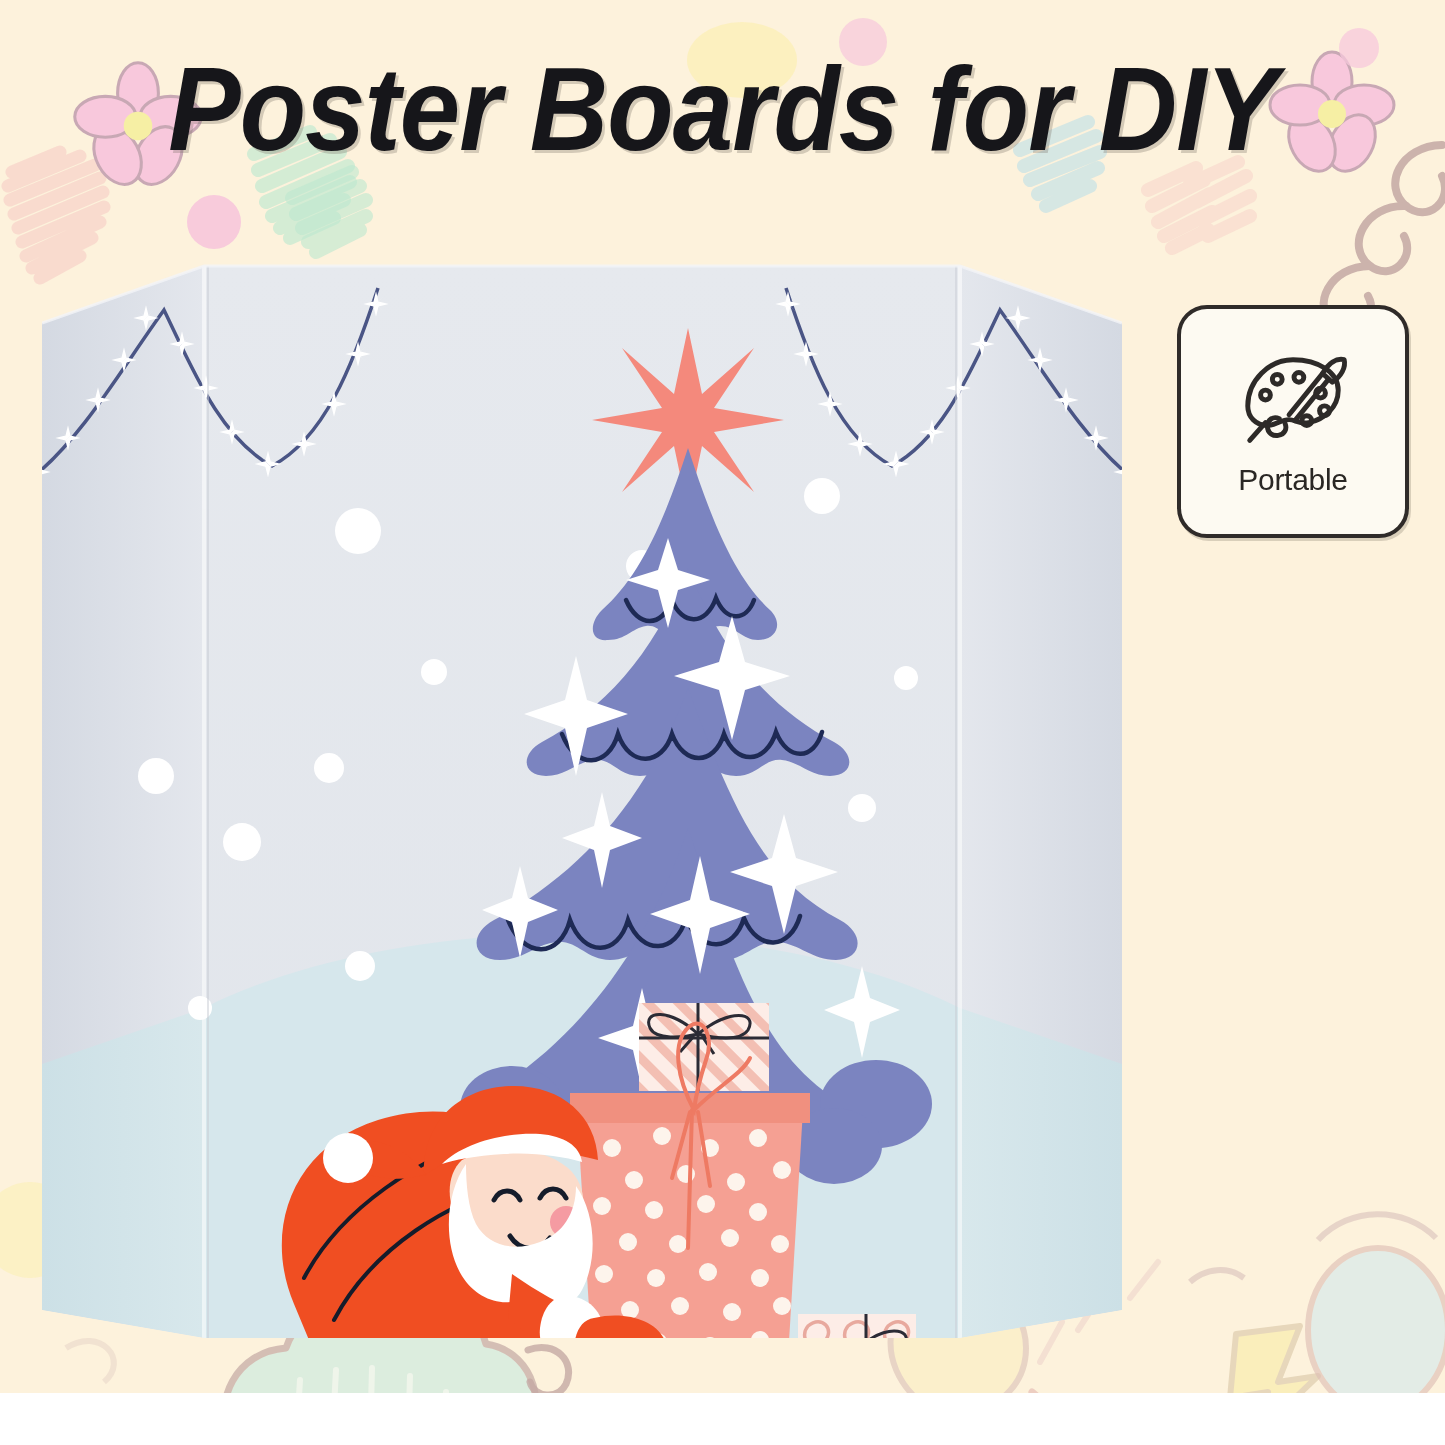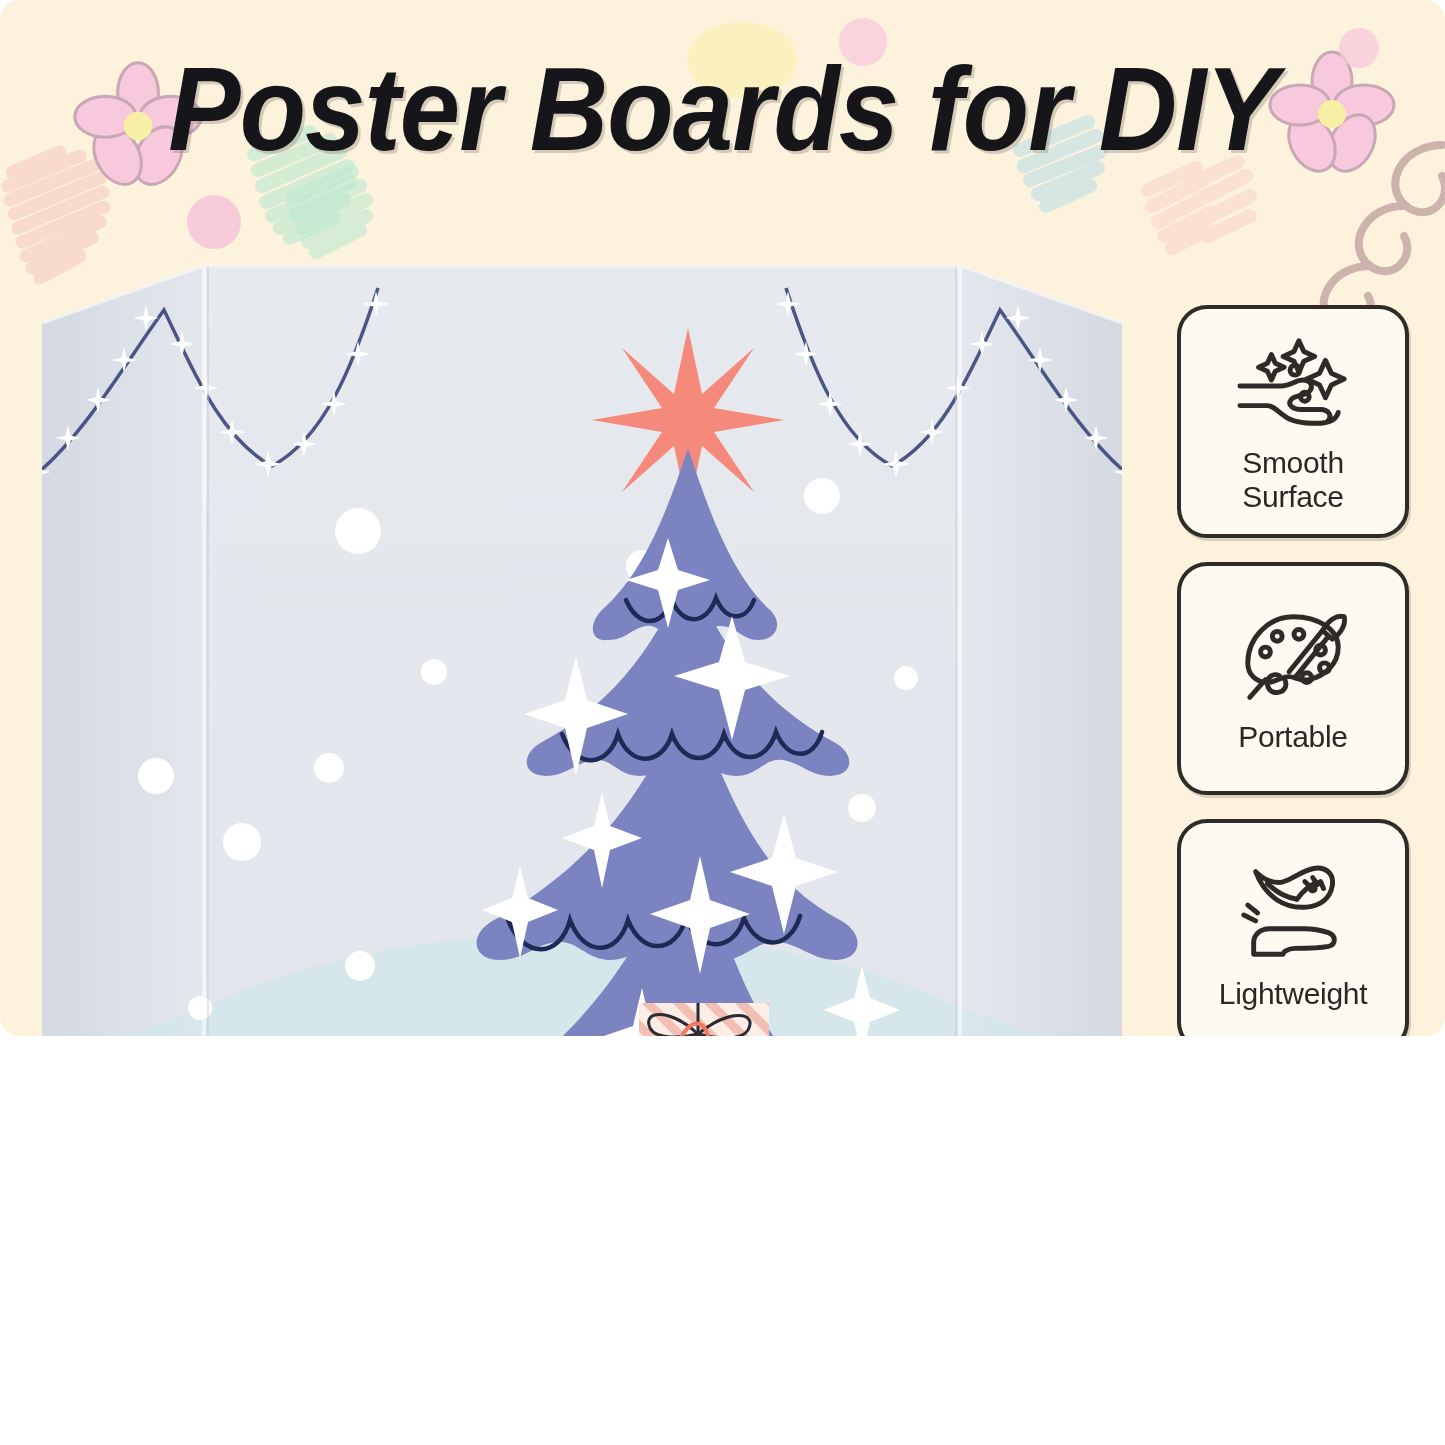--- a/index.html
+++ b/index.html
@@ -3,24 +3,23 @@
 <meta charset="utf-8">
 <style>
   * { box-sizing: border-box; margin: 0; padding: 0; }
   html, body {
     width: 1445px; height: 1445px;
     overflow: hidden;
     font-family: "Liberation Sans", sans-serif;
   }
   #stage {
     position: relative;
-    width: 1445px; height: 1036px;
+    width: 1445px; height: 1393px;
     background: #FDF2DC;
     overflow: hidden;
-    border-radius: 19px;
   }
 
   
   .doodle-layer {
     position: absolute; inset: 0;
     pointer-events: none;
   }
   .doodle-layer svg { position: absolute; inset: 0; }
 
   
@@ -655,36 +654,20 @@
           <line x1="914" y1="18" x2="914" y2="1090" stroke="#C8CCD4" stroke-width="2" opacity="0.5"></line>
         </g>
       </g>
 
       <path d="M0 75 L162 18 L918 18 L1080 75" fill="none" stroke="#F2F4F7" stroke-width="3" opacity="0.8"></path>
     </svg>
   </div>
 
   <div id="badges">
 
-    <div class="badge">
-      <div class="badge-icon">
-        <svg viewBox="0 0 120 104" fill="none" stroke="#2D2A28" stroke-width="5" stroke-linecap="round" stroke-linejoin="round">
-          <path d="M66 10 l5 11 11 5 -11 5 -5 11 -5 -11 -11 -5 11 -5 Z"></path>
-          <path d="M38 24 l4 9 9 4 -9 4 -4 9 -4 -9 -9 -4 9 -4 Z"></path>
-          <path d="M93 30 l6 13 13 6 -13 6 -6 13 -6 -13 -13 -6 13 -6 Z"></path>
-          <circle cx="62" cy="40" r="5"></circle>
-          <circle cx="72" cy="67" r="4.5"></circle>
-          <path d="M6 56 h42 c10 0 14 -6 22 -6 c9 0 11 8 6 12 c-6 5 -14 3 -18 8
-                   c-4 5 2 10 10 10 h20 c8 0 12 6 8 11"></path>
-          <path d="M6 76 h28 c7 0 11 7 18 11 c8 6 20 7 32 7 c12 0 20 -4 22 -11"></path>
-        </svg>
-      </div>
-      <div class="badge-label">Smooth
-Surface</div>
-    </div>
 
     <div class="badge">
       <div class="badge-icon">
         <svg viewBox="0 0 120 104" fill="none" stroke="#2D2A28" stroke-width="5" stroke-linecap="round" stroke-linejoin="round">
           <path d="M60 12 c26 0 46 13 46 31 c0 17 -14 30 -30 33 c-9 2 -14 -3 -20 -3
                    c-8 0 -14 6 -22 6 c-12 0 -20 -9 -20 -20 c0 -26 22 -47 46 -47 Z"></path>
           <circle cx="44" cy="32" r="5"></circle>
           <circle cx="66" cy="30" r="5"></circle>
           <circle cx="32" cy="48" r="5"></circle>
           <circle cx="88" cy="46" r="5"></circle>
@@ -693,32 +676,16 @@
           <path d="M16 94 l16 -18"></path>
           <path d="M46 72 c-6 -3 -12 1 -12 8 c0 6 5 10 11 9 c7 -1 9 -7 7 -12"></path>
           <path d="M56 68 l34 -42"></path>
           <path d="M62 74 l34 -42"></path>
           <path d="M90 26 c6 -10 14 -16 22 -14 c2 8 -3 17 -12 23 Z"></path>
         </svg>
       </div>
       <div class="badge-label">Portable</div>
     </div>
 
-    <div class="badge">
-      <div class="badge-icon">
-        <svg viewBox="0 0 120 104" fill="none" stroke="#2D2A28" stroke-width="5" stroke-linecap="round" stroke-linejoin="round">
-          <path d="M22 10 c10 26 30 38 52 36 c14 -1 24 -9 26 -22 c2 -13 -8 -20 -20 -17
-                   c-14 3 -24 14 -34 14 c-10 0 -18 -5 -24 -11 Z"></path>
-          <path d="M34 22 c8 8 18 14 30 16"></path>
-          <path d="M64 38 c6 -8 12 -14 20 -17"></path>
-          <path d="M72 20 l6 6 M80 16 l5 7 M88 20 l3 7"></path>
-          <circle cx="80" cy="27" r="2.5" fill="#2D2A28"></circle>
-          <path d="M14 44 l10 8 M10 54 l12 6"></path>
-          <path d="M20 94 v-12 c0 -8 7 -14 16 -14 h36 c10 0 18 2 24 4 c8 3 8 12 0 14
-                   c-10 2 -26 2 -34 2 c-8 0 -12 4 -12 6 h-30 Z"></path>
-        </svg>
-      </div>
-      <div class="badge-label">Lightweight</div>
-    </div>
 
 
   </div>
 </div>
 
 </body></html>

